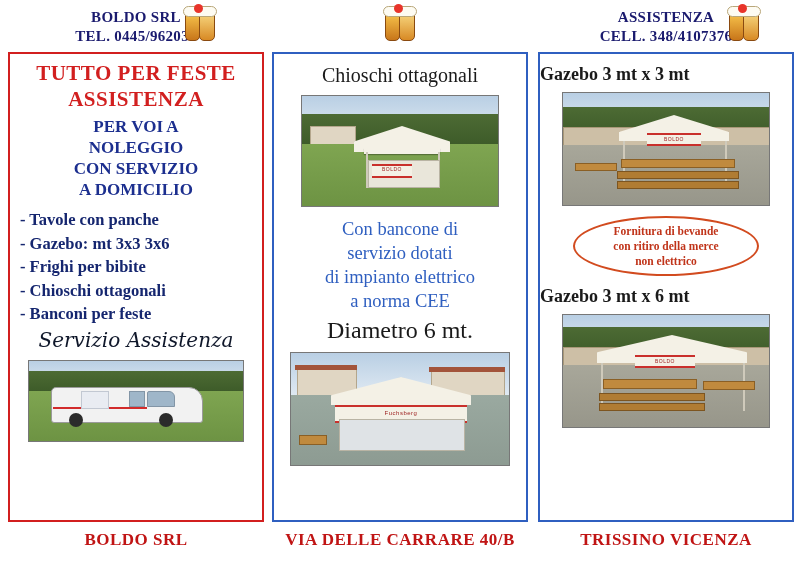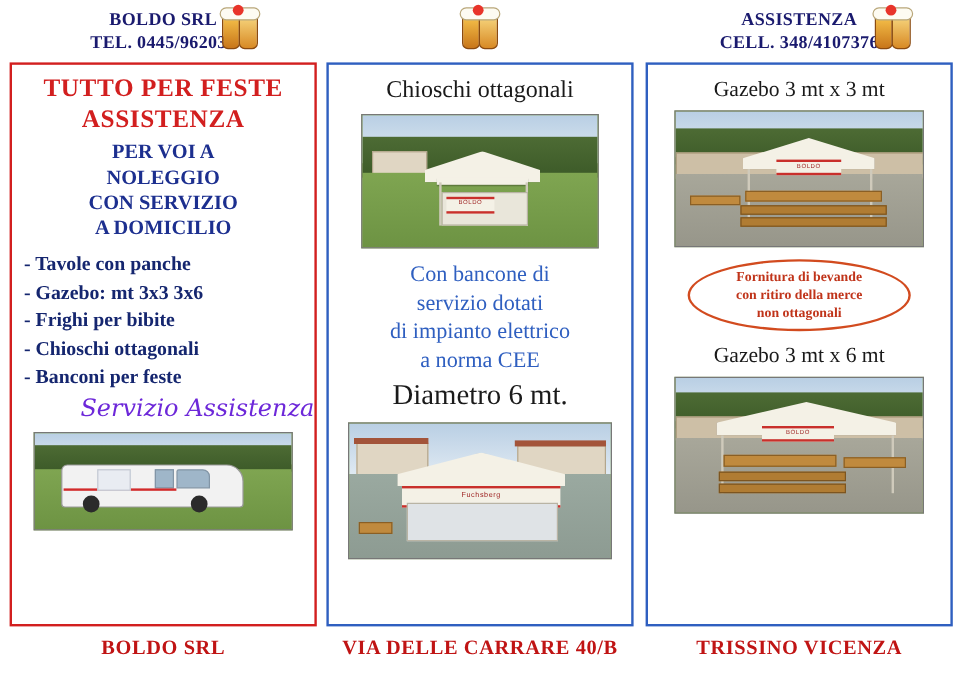--- a/index.html
+++ b/index.html
@@ -129,22 +129,22 @@
   }
   .list {
     margin: 8px 0 0 10px;
     color: #15266f;
     font-size: 16.5px;
     line-height: 23.5px;
     font-weight: bold;
   }
   .list div { white-space: nowrap; }
   .script {
-    text-align: right;
-    color: #6d28d9;
+    text-align: center;
+    color: #0f172a;
     font-size: 20px;
     font-style: italic;
     font-family: "DejaVu Serif", serif;
     margin-top: 2px;
   }
 
   
   .photo {
     position: relative;
     margin: 0 auto;
@@ -256,25 +256,26 @@
   .mid-dark {
     text-align: center;
     color: #1a1a1a;
     font-size: 24px;
     margin-top: 4px;
     margin-bottom: 8px;
   }
 
   
   .right-title {
-    text-align: center;
+    text-align: left;
     color: #1a1a1a;
     font-size: 18px;
     margin-top: 10px;
     margin-bottom: 7px;
+    font-weight: bold;
   }
   .oval {
     position: relative;
     width: 182px;
     height: 56px;
     margin: 10px auto 8px auto;
     border: 2px solid #d24b1f;
     border-radius: 50%;
     color: #c0341a;
     font-size: 11.5px;
@@ -420,21 +421,21 @@
         <div class="table-wood" style="left:58px;top:66px;width:112px;height:7px;"></div>
         <div class="bench-wood" style="left:54px;top:78px;width:120px;height:6px;"></div>
         <div class="bench-wood" style="left:54px;top:88px;width:120px;height:6px;"></div>
         <div class="table-wood" style="left:12px;top:70px;width:40px;height:6px;"></div>
       </div>
 
       <div class="oval">
         <div>
           <span>Fornitura di bevande</span>
           <span>con ritiro della merce</span>
-          <span>non ottagonali</span>
+          <span>non elettrico</span>
         </div>
       </div>
 
       <div class="right-title">Gazebo 3 mt x 6 mt</div>
 
       <div class="photo" style="width:206px;height:112px;">
         <div class="sky" style="height:36px;"></div>
         <div class="trees" style="top:12px;height:30px;"></div>
         <div class="wall" style="left:0;top:32px;width:206px;height:18px;"></div>
         <div class="grass" style="height:62px;background:linear-gradient(#a8a79a,#97968a);"></div>

